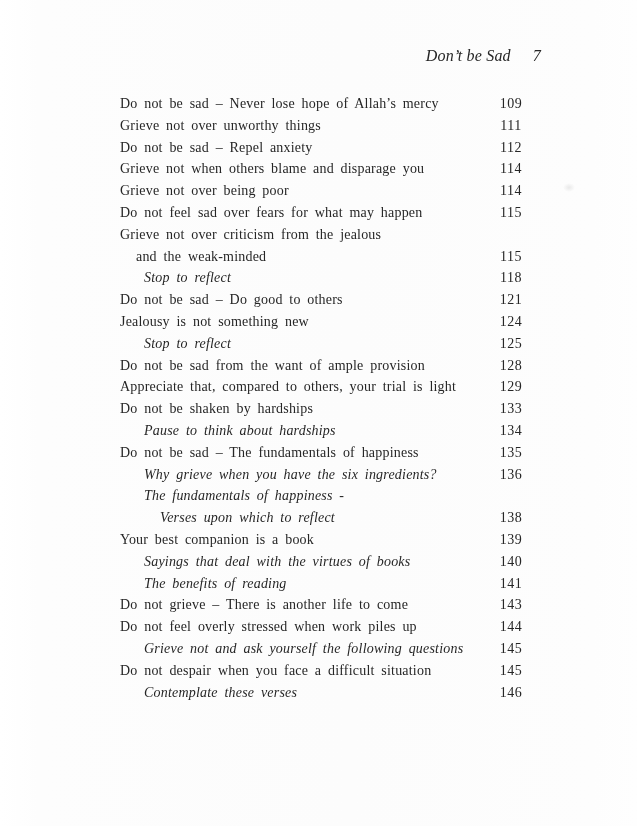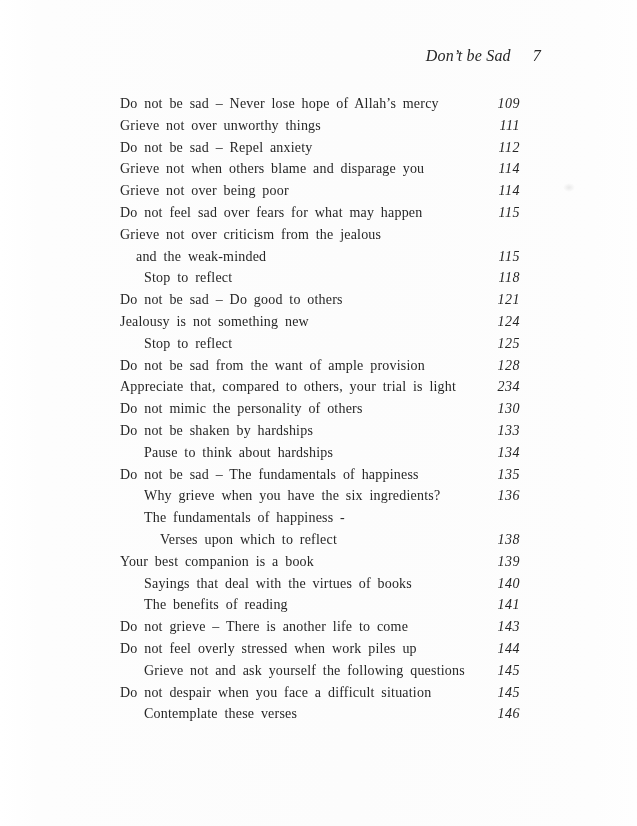--- a/index.html
+++ b/index.html
@@ -48,29 +48,28 @@
     line-height: 21.8px;
     white-space: nowrap;
   }
   .title {
     display: inline-block;
     word-spacing: 3px;
   }
   .ind-1 { padding-left: 16px; }
   .ind-2 { padding-left: 24px; }
   .ind-3 { padding-left: 40px; }
-  .italic { }
+  .italic { font-style: italic; }
   .pagenum {
     position: absolute;
-    right: 12px;
+    right: 1px;
     top: 0;
     width: 40px;
-    text-align: right;
+    text-align: center;
     letter-spacing: 0.5px;
-    font-style: italic;
   }
   .smudge {
     position: absolute;
     left: 563px;
     top: 183px;
     width: 12px;
     height: 9px;
     border-radius: 50%;
     background: radial-gradient(ellipse at center, rgba(90,90,90,0.12), rgba(0,0,0,0) 70%);
   }
@@ -144,27 +143,23 @@
     <span class="pagenum">125</span>
   </div>
 
   <div class="row">
     <span class="title">Do not be sad from the want of ample provision</span>
     <span class="pagenum">128</span>
   </div>
 
   <div class="row">
     <span class="title">Appreciate that, compared to others, your trial is light</span>
-    <span class="pagenum">234</span>
-  </div>
-
-  <div class="row">
-    <span class="title">Do not mimic the personality of others</span>
-    <span class="pagenum">130</span>
-  </div>
+    <span class="pagenum">129</span>
+  </div>
+
 
 
   <div class="row">
     <span class="title">Do not be shaken by hardships</span>
     <span class="pagenum">133</span>
   </div>
 
   <div class="row">
     <span class="title ind-2 italic">Pause to think about hardships</span>
     <span class="pagenum">134</span>

